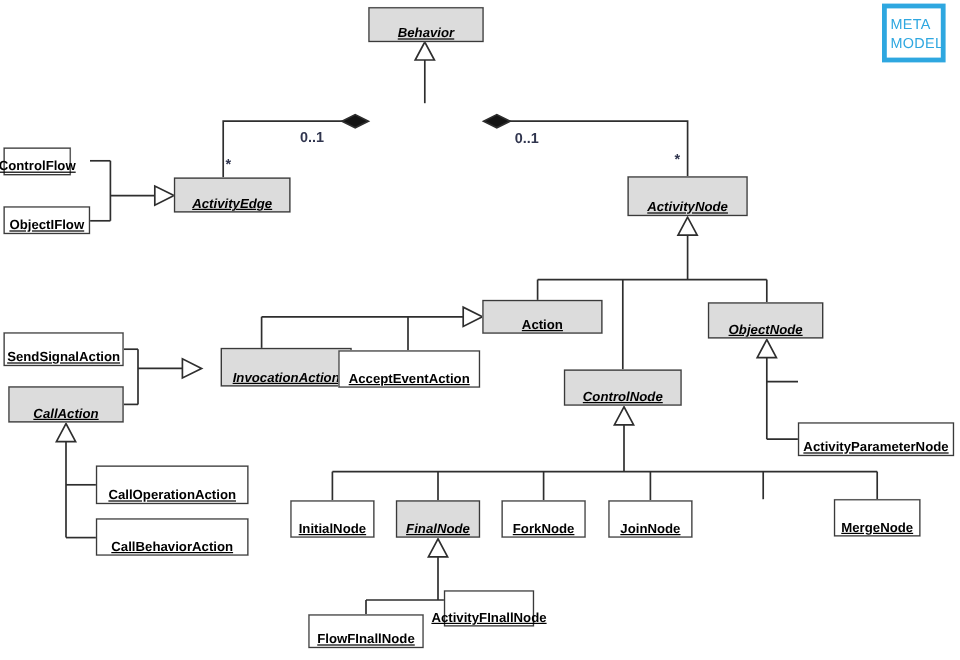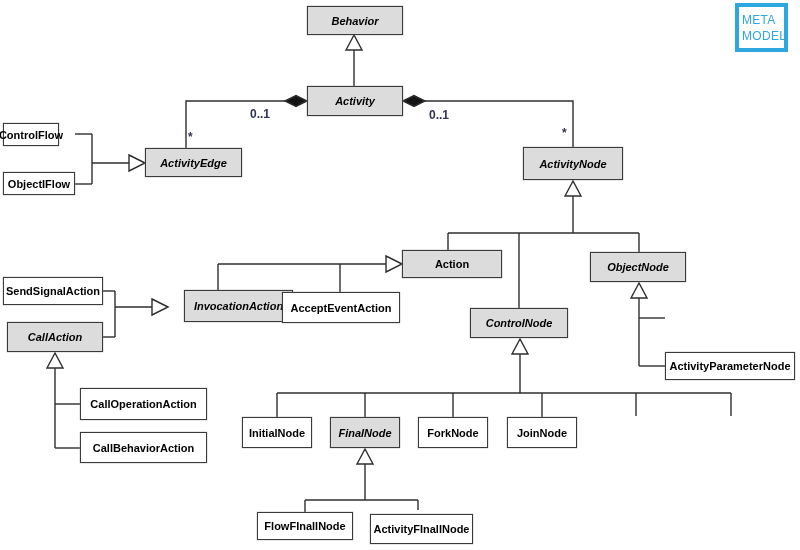--- a/index.html
+++ b/index.html
@@ -5,23 +5,24 @@
   html,body{margin:0;padding:0;background:#fff;}
   #canvas{
     position:relative;width:800px;height:550px;background:#fff;overflow:hidden;
     font-family:"Liberation Sans", sans-serif;
   }
   #wires{position:absolute;left:0;top:0;width:800px;height:550px;}
   .cls{
     position:absolute;box-sizing:border-box;
     border:1.5px solid var(--border-color,#3a3a3a);
     background:var(--plain-fill,#fff);
-    display:flex;align-items:center;justify-content:center;
+    display:flex;align-items:flex-end;justify-content:center;
     font-size:11px;font-weight:bold;color:#000;
     box-shadow:0 0 0 0.2px #888;
+    text-decoration:underline;
   }
   .cls.gray{background:var(--abstract-fill,#dcdcdc);}
   .cls.abstract{font-style:italic;}
   .mult{
     position:absolute;font-size:12px;font-weight:bold;
     color:var(--mult-color,#30354e);line-height:12px;
   }
   .badge{
     position:absolute;left:735px;top:3px;width:53px;height:49px;
     box-sizing:border-box;border:4px solid var(--badge-color,#2ea7e0);
@@ -115,23 +116,20 @@
       <line x1="365" y1="464" x2="365" y2="500"></line>
       <line x1="305" y1="500" x2="418" y2="500"></line>
       <line x1="305" y1="500" x2="305" y2="512"></line>
       <line x1="418" y1="500" x2="418" y2="510"></line>
     </g>
   </svg>
 
   <div class="cls gray abstract" style="left:307px;top:6px;width:96px;height:29px">
       <span>Behavior</span>
     </div>
-  <div class="cls gray abstract" style="left:307px;top:86px;width:96px;height:30px">
-      <span>Activity</span>
-    </div>
   <div class="cls gray abstract" style="left:145px;top:148px;width:97px;height:29px">
       <span>ActivityEdge</span>
     </div>
   <div class="cls gray abstract" style="left:523px;top:147px;width:100px;height:33px">
       <span>ActivityNode</span>
     </div>
   <div class="cls" style="left:3px;top:123px;width:56px;height:23px">
       <span>ControlFlow</span>
     </div>
   <div class="cls" style="left:3px;top:172px;width:72px;height:23px">
@@ -172,24 +170,27 @@
     </div>
   <div class="cls gray abstract" style="left:330px;top:417px;width:70px;height:31px">
       <span>FinalNode</span>
     </div>
   <div class="cls" style="left:418px;top:417px;width:70px;height:31px">
       <span>ForkNode</span>
     </div>
   <div class="cls" style="left:507px;top:417px;width:70px;height:31px">
       <span>JoinNode</span>
     </div>
+  <div class="cls" style="left:695px;top:416px;width:72px;height:31px">
+      <span>MergeNode</span>
+    </div>
   <div class="cls" style="left:257px;top:512px;width:96px;height:28px">
       <span>FlowFInallNode</span>
     </div>
-  <div class="cls" style="left:370px;top:514px;width:103px;height:30px">
+  <div class="cls" style="left:370px;top:492px;width:75px;height:30px">
       <span>ActivityFInallNode</span>
     </div>
 
   <span class="mult" style="left:188px;top:131px">*</span>
   <span class="mult" style="left:250px;top:108px">0..1</span>
   <span class="mult" style="left:429px;top:109px">0..1</span>
   <span class="mult" style="left:562px;top:127px">*</span>
 
   <div class="badge">
     <div>META</div>

